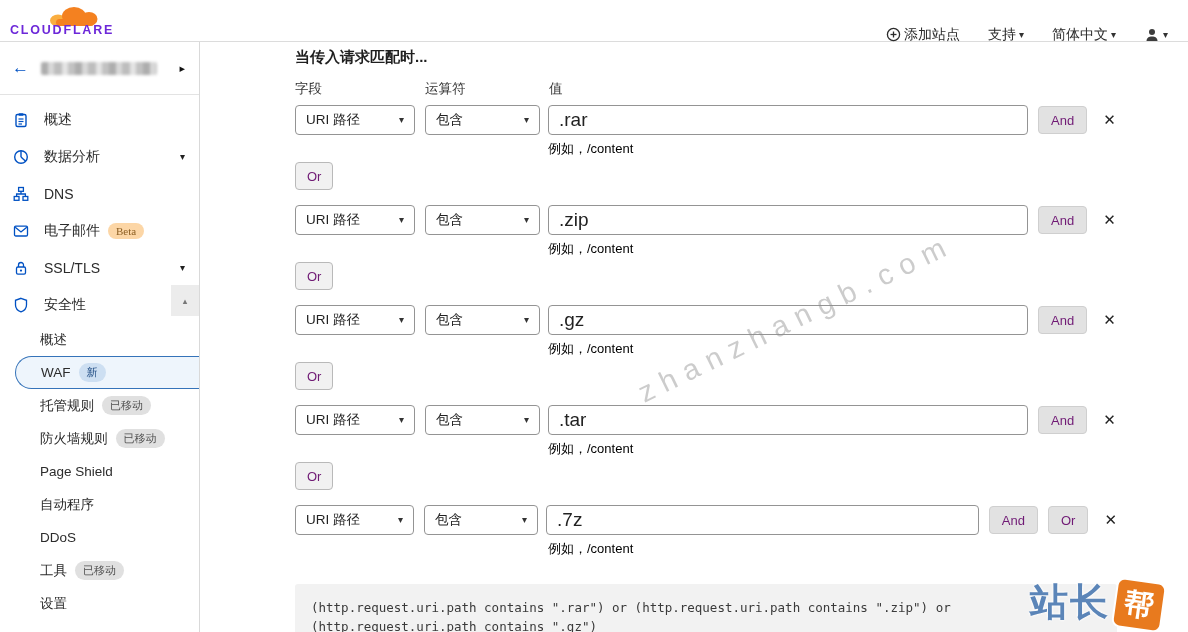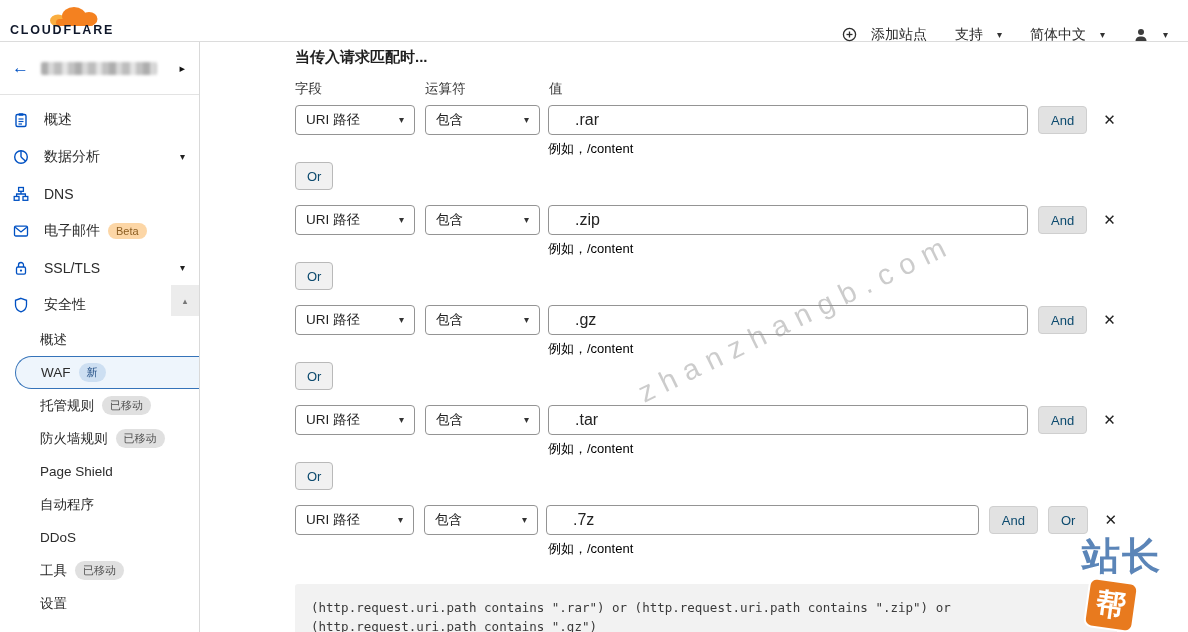--- a/index.html
+++ b/index.html
@@ -4,23 +4,23 @@
 <style>
   * { margin:0; padding:0; box-sizing:border-box; }
   html,body { width:1188px; height:632px; overflow:hidden; background:#fff;
     font-family:"Liberation Sans", sans-serif; color:#333; }
 
   
   .topbar { height:42px; display:flex; align-items:center; justify-content:space-between;
     border-bottom:1px solid #dcdcdc; background:#fff; padding:0 20px 0 10px; }
   .brand { display:flex; flex-direction:column; line-height:1; }
   .brand svg { margin-left:38px; display:block; }
-  .brand-text { font-size:12.5px; font-weight:800; letter-spacing:1.8px; color:#0f172a; margin-top:-3px; }
+  .brand-text { font-size:12.5px; font-weight:800; letter-spacing:1.8px; color:#6d28d9; margin-top:-3px; }
   .topbar-right { display:flex; align-items:center; gap:28px; font-size:14px; color:#2b2b2b; }
-  .topbar-item { display:flex; align-items:center; gap:14px; cursor:pointer;margin-top:28px; }
+  .topbar-item { display:flex; align-items:center; gap:3px; cursor:pointer;margin-top:28px; }
   .caret { font-size:10px; color:#333; line-height:1; }
 
   
   .app { display:flex; height:590px; }
   .sidebar { width:200px; border-right:1px solid #d9d9d9; position:relative; background:#fff; flex:0 0 200px; }
   .main { flex:1; position:relative; padding:6px 0 0 95px; }
   .main-inner { width:822px; }
 
   
   .domain-row { height:53px; display:flex; align-items:center; border-bottom:1px solid #e3e3e3; padding:0 14px 0 12px; }
@@ -29,21 +29,21 @@
     background:repeating-linear-gradient(90deg,#adadad 0 7px,#d8d8d8 7px 13px,#bdbdbd 13px 21px,#e4e4e4 21px 27px,#c2c2c2 27px 34px);
     filter:blur(1.6px); }
   .domain-expander { margin-left:auto; font-size:11px; color:#111; cursor:pointer; }
 
   .nav { padding-top:6px; }
   .nav-item { height:37px; display:flex; align-items:center; padding:0 14px 0 12px; cursor:pointer; font-size:14px; color:#2b2b2b; }
   .nav-icon { width:18px; display:flex; justify-content:center; }
   .nav-label { margin-left:14px; }
   .nav-caret { margin-left:auto; font-size:10px; color:#222; }
   .badge { font-size:11px; border-radius:10px; padding:2px 8px; margin-left:8px; white-space:nowrap; }
-  .badge-beta { background:#fcd6a6; color:#8c5e22; }
+  .badge-beta { background:#fcd6a6; color:#8c5e22;font-family:Liberation Serif, serif; }
   .badge-new { background:#cddff2; color:#204d84; }
   .badge-moved { background:#e0e0e0; color:#4f4f4f; }
 
   .subnav { }
   .sub-item { height:33px; display:flex; align-items:center; padding-left:40px; font-size:13.5px; color:#2b2b2b; cursor:pointer; position:relative; }
   .sub-item.selected { background:#eef5fc; border:1px solid #3573b9; border-right:none;
     border-radius:17px 0 0 17px; margin-left:15px; padding-left:25px; }
   .scrollbox { position:absolute; top:243px; right:0; width:28px; height:31px; background:#ececec;
     display:flex; align-items:center; justify-content:center; font-size:9px; color:#777; cursor:pointer; }
 
@@ -52,42 +52,42 @@
   .col-labels { display:flex; margin-top:13px; font-size:13.5px; color:#333; }
   .col-field { width:130px; }
   .col-op { width:124px; }
 
   .rule-row { display:flex; align-items:center; margin-top:7px; }
   .select { height:30px; border:1px solid #949494; border-radius:4px; background:#fff;
     display:flex; align-items:center; justify-content:space-between; padding:0 10px; font-size:13.5px; color:#222; cursor:pointer; }
   .field-select { width:120px; }
   .op-select { width:115px; margin-left:10px; }
   .value-input { height:30px; width:480px; margin-left:8px; border:1px solid #949494; border-radius:4px;
-    padding:0 26px; font-size:16px; color:#222; font-family:"Liberation Sans",sans-serif; }
+    padding:0 10px; font-size:19px; color:#222; font-family:"Liberation Sans",sans-serif; }
   .value-input.short { width:437px; }
   .btn { height:28px; border-radius:4px; border:1px solid #cfcfcf; background:#e2e2e2;
-    font-size:13px; color:#0c4a6e; padding:0 12px; cursor:pointer; font-family:"Liberation Sans",sans-serif;text-align:center; }
+    font-size:13px; color:#701a75; padding:0 12px; cursor:pointer; font-family:"Liberation Sans",sans-serif;text-align:center; }
   .and-btn { margin-left:10px; }
   .or-inline { margin-left:10px; }
   .close { margin-left:16px; font-size:15px; color:#222; cursor:pointer; }
   .hint { margin-left:253px; margin-top:5px; font-size:13px; color:#000000; }
   .or-row { margin:4px 0 15px; }
   .or-standalone { background:#f1f1f1; border:1px solid #b9b9b9; padding:0 11px; }
 
   .preview-section { margin-top:26px; }
   .preview-head { display:flex; justify-content:space-between; align-items:flex-end; }
   .preview-label { font-size:13.5px; color:#333; }
   .edit-link { font-size:13.5px; color:#0051c3; text-decoration:underline; cursor:pointer; }
   .code-box { margin-top:8px; background:#f2f2f2; border-radius:3px; padding:14px 16px;
     font-family:"DejaVu Sans Mono", monospace; font-size:12.5px; color:#3a3a3a; line-height:19px; }
 
   
   .wm-diagonal { position:absolute; left:640px; top:378px; transform:rotate(-26deg); transform-origin:0 50%;
     font-size:29px; letter-spacing:9px; color:#8f8f8f; opacity:0.45; z-index:40; pointer-events:none; white-space:nowrap; }
-  .wm-logo { position:absolute; right:26px; bottom:4px; display:flex; align-items:flex-start; z-index:45; pointer-events:none;flex-direction:column; }
+  .wm-logo { position:absolute; right:26px; bottom:4px; display:flex; align-items:flex-end; z-index:45; pointer-events:none; }
   .wm-logo-text { font-size:38px; font-weight:bold; color:#5b85b8; letter-spacing:2px;
     text-shadow:0 0 3px #fff,0 0 3px #fff; }
   .wm-logo-box { width:46px; height:46px; background:#e87a1e; border-radius:6px; transform:rotate(8deg);
     display:flex; align-items:center; justify-content:center; margin-left:6px; box-shadow:0 0 0 2px #fff; }
   .wm-logo-box span { color:#fff; font-size:30px; font-weight:bold; }
 </style>
 </head>
 <body>
 
 <div class="topbar">

